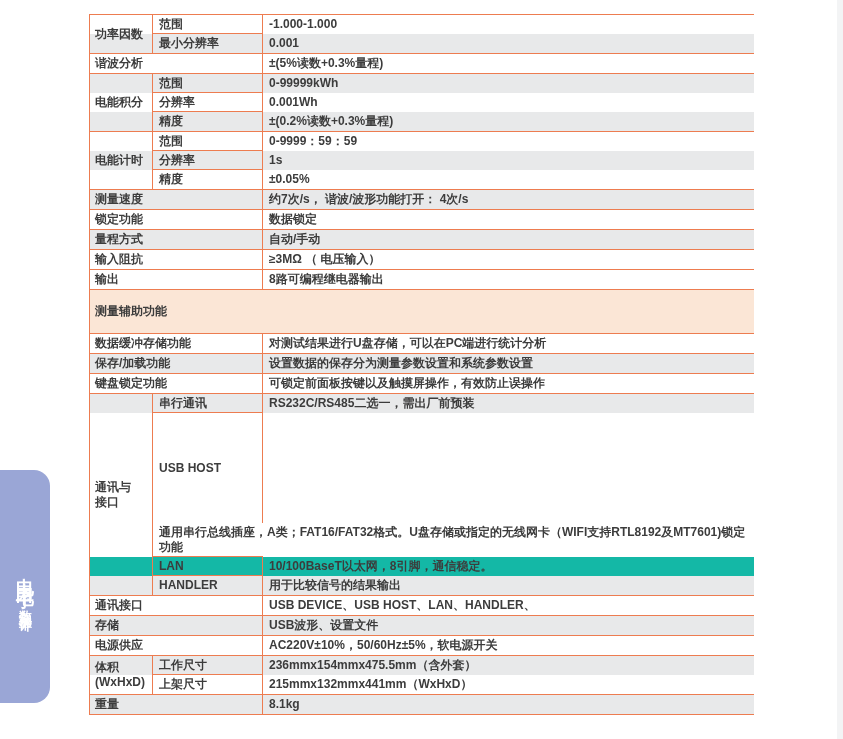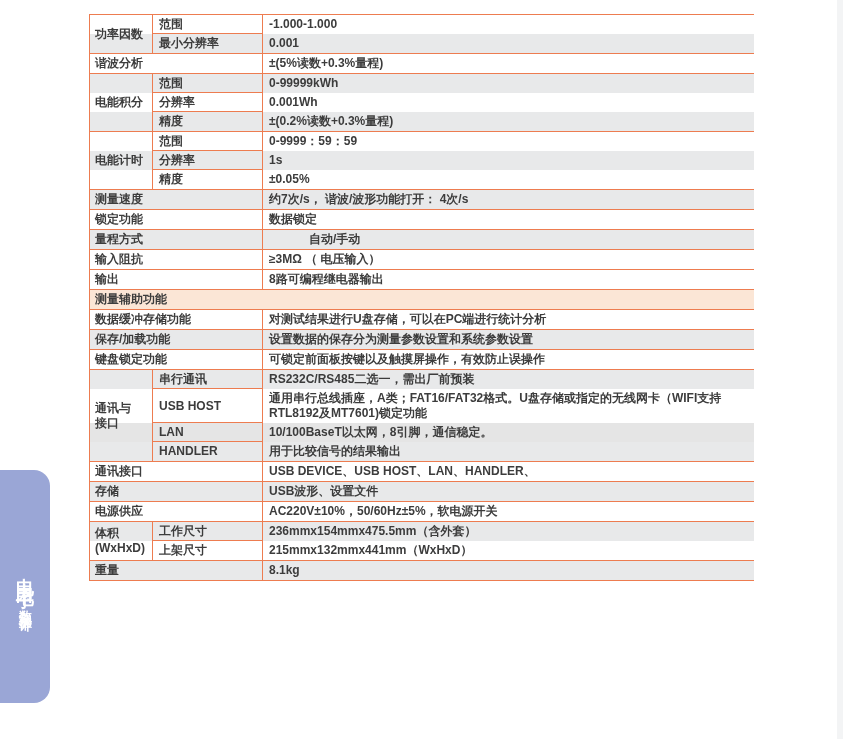--- a/index.html
+++ b/index.html
@@ -21,21 +21,21 @@
   .spec-table * { box-sizing:border-box; }
   .block { border-top:1px solid var(--border,#ed7c50); }
 
   .simple-row { display:flex; min-height:19px; align-items:stretch; }
   .cell-label {
     width:173px; flex:0 0 173px; border-right:1px solid var(--border,#ed7c50);
     padding:2px 5px; display:flex; align-items:center;
   }
   .cell-value { flex:1; padding:2px 6px; display:flex; align-items:center; }
 
-  .section-row { min-height:19px; display:flex; align-items:center; padding:2px 5px; }
+  .section-row { min-height:19px; display:flex; align-items:center; padding:14px 5px; }
 
   .group { position:relative; }
   .group-label {
     position:absolute; left:0; top:0; bottom:0; width:63px;
     border-right:1px solid var(--border,#ed7c50);
     display:flex; align-items:center; padding:2px 5px;
     white-space:pre-line; background:transparent;
   }
   .subrow { display:flex; min-height:19px; padding-left:63px; align-items:stretch; }
   .sub-label {
@@ -106,21 +106,21 @@
         <div class="group-label">电能计时</div>
       </div>
       <div class="simple-row block" style="background: rgb(232, 233, 234);">
         <div class="cell-label">测量速度</div>
         <div class="cell-value">约7次/s， 谐波/波形功能打开： 4次/s</div>
       </div>
       <div class="simple-row block" style="background: rgb(255, 255, 255);">
         <div class="cell-label">锁定功能</div>
         <div class="cell-value">数据锁定</div>
       </div>
-      <div class="simple-row block" style="background: rgb(232, 233, 234); gap: 40px;">
+      <div class="simple-row block" style="background: rgb(232, 233, 234);">
         <div class="cell-label">量程方式</div>
         <div class="cell-value">自动/手动</div>
       </div>
       <div class="simple-row block" style="background: rgb(255, 255, 255);">
         <div class="cell-label">输入阻抗</div>
         <div class="cell-value">≥3MΩ （ 电压输入）</div>
       </div>
       <div class="simple-row block" style="background: rgb(255, 255, 255);">
         <div class="cell-label">输出</div>
         <div class="cell-value">8路可编程继电器输出</div>
@@ -136,25 +136,25 @@
       </div>
       <div class="simple-row block" style="background: rgb(255, 255, 255);">
         <div class="cell-label">键盘锁定功能</div>
         <div class="cell-value">可锁定前面板按键以及触摸屏操作，有效防止误操作</div>
       </div>
       <div class="group block">
         <div class="subrow" style="background: rgb(232, 233, 234);">
           <div class="sub-label">串行通讯</div>
           <div class="cell-value">RS232C/RS485二选一，需出厂前预装</div>
         </div>
-        <div class="subrow" style="background: rgb(255, 255, 255);">
+        <div class="subrow" style="background: rgb(255, 255, 255); flex-direction: column;">
           <div class="sub-label">USB HOST</div>
           <div class="cell-value">通用串行总线插座，A类；FAT16/FAT32格式。U盘存储或指定的无线网卡（WIFI支持RTL8192及MT7601)锁定功能</div>
         </div>
-        <div class="subrow" style="background: #e5e5e5;">
+        <div class="subrow" style="background: #14b8a6;">
           <div class="sub-label">LAN</div>
           <div class="cell-value">10/100BaseT以太网，8引脚，通信稳定。</div>
         </div>
         <div class="subrow" style="background: rgb(232, 233, 234);">
           <div class="sub-label">HANDLER</div>
           <div class="cell-value">用于比较信号的结果输出</div>
         </div>
         <div class="group-label">通讯与
 接口</div>
       </div>

